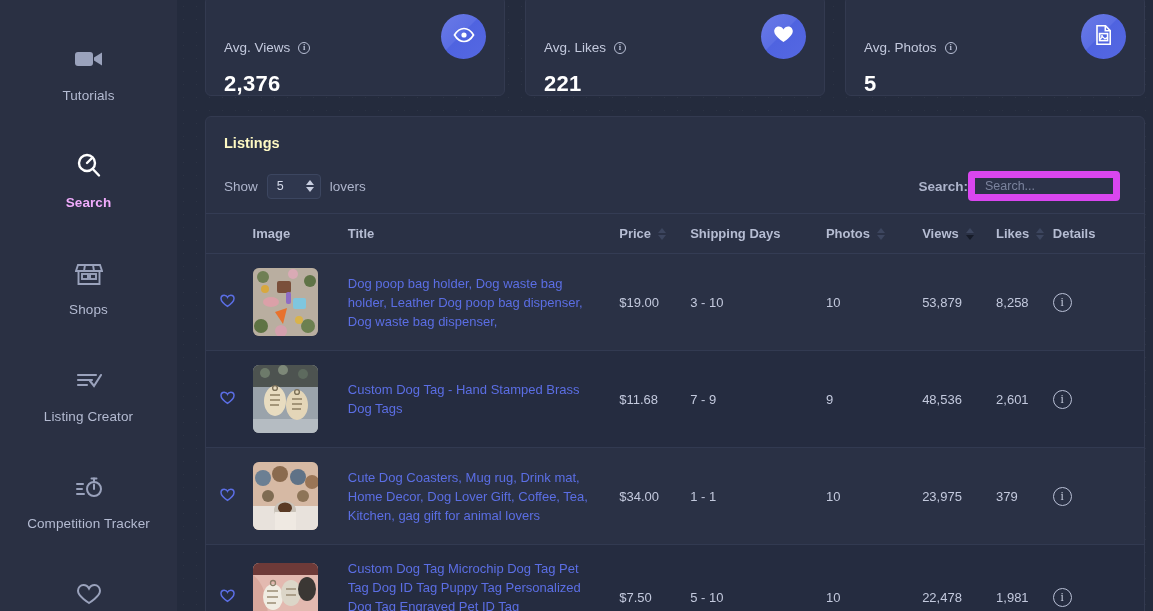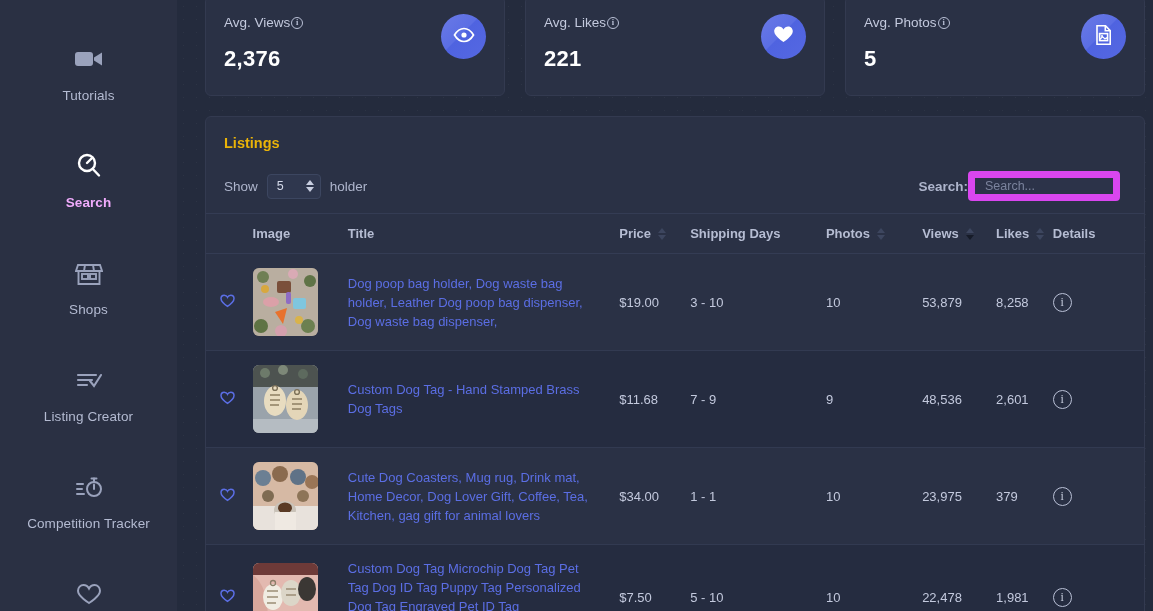--- a/index.html
+++ b/index.html
@@ -59,21 +59,21 @@
     height: 100px;
     margin-top: -4px;
     background: #2a3145;
     border: 1px solid #333a50;
     border-radius: 6px;
     position: relative;
     padding: 18px 22px 0 18px;
   }
   .stat-label {
     font-size: 13.5px; color: #c3c9dd; font-weight: 400;
-    display: flex; align-items: center; gap: 1px;
+    display: flex; align-items: center; gap: 8px; margin-top: 25px;
   }
   .stat-value {
     margin-top: 16px;
     font-size: 22px; font-weight: 700; color: #ffffff; letter-spacing: .3px;
   }
   .stat-badge {
     position: absolute; right: 18px; top: 17px;
     width: 45px; height: 45px; border-radius: 50%;
     background: linear-gradient(135deg,#6a7ae6 0%,#5b6ee4 45%,#4f63e0 46%,#5568e2 100%);
     display: flex; align-items: center; justify-content: center;
@@ -89,21 +89,21 @@
   
   #listings {
     margin-top: 20px;
     background: #2a3145;
     border: 1px solid #333a50;
     border-radius: 6px;
     height: 620px;
     padding: 18px 0 0 0;
   }
   #listings-title {
-    font-size: 14.5px; font-weight: 700; color: #eab308;
+    font-size: 14.5px; font-weight: 700; color: #fef9c3;
     padding: 0 20px 0 18px;
   }
   #table-controls {
     display: flex; align-items: center; justify-content: space-between;
     padding: 20px 24px 12px 18px;
   }
   #show-entries { display: flex; align-items: center; gap: 9px;
     font-size: 13.5px; color: #aeb5cc; }
   #entries-select {
     appearance: none; -webkit-appearance: none;
@@ -342,21 +342,21 @@
               <option>10</option>
               <option>25</option>
               <option>50</option>
               <option>100</option>
             </select>
             <span class="select-arrows">
               <i class="up"></i>
                 <i class="dn"></i>
             </span>
           </span>
-          <span>holder</span>
+          <span>lovers</span>
         </div>
 
         <div id="search-box">
           <span id="search-label">Search:</span>
           <input id="search-input" type="text" placeholder="Search..." style="">
         </div>
 
       </div>
 
       <table>

